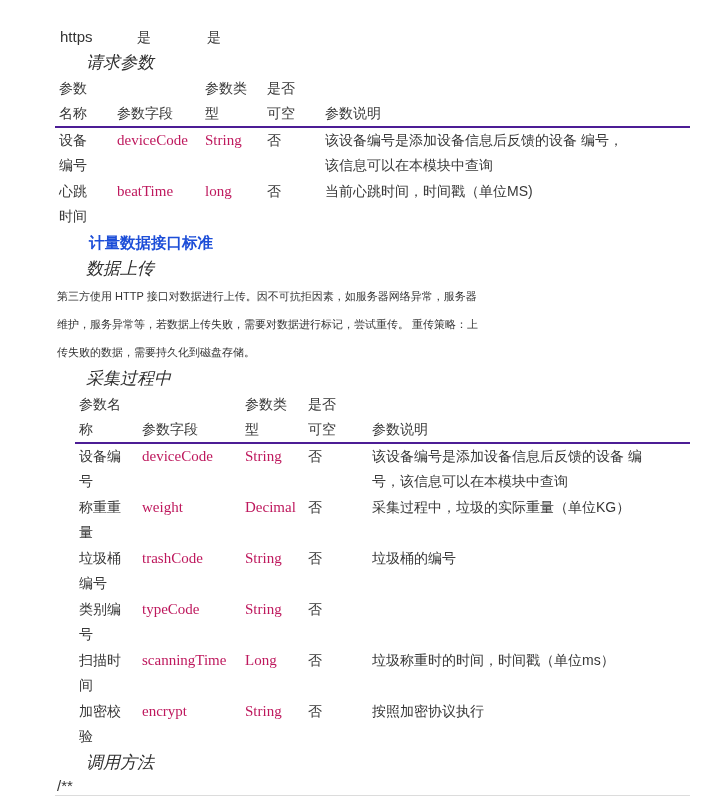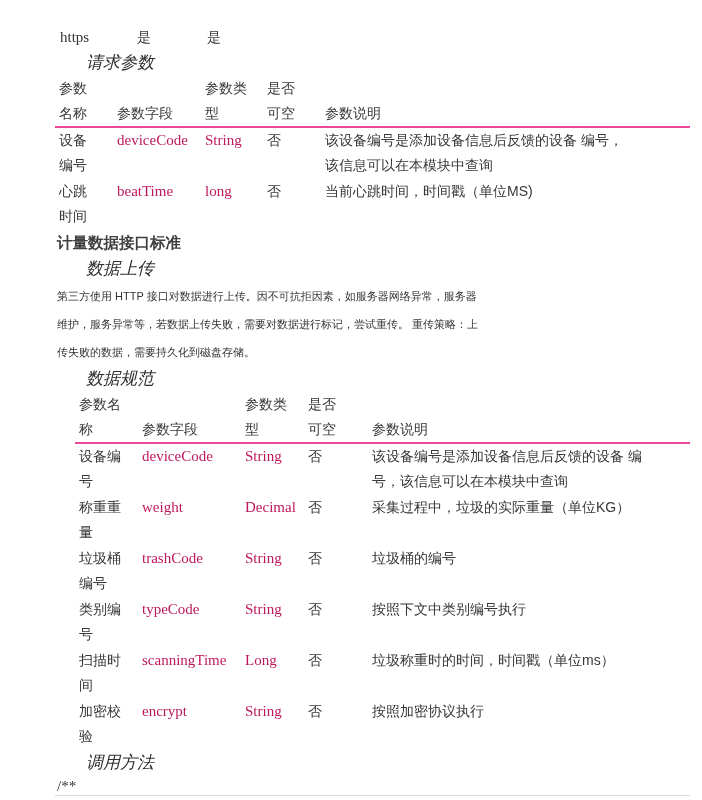--- a/index.html
+++ b/index.html
@@ -11,21 +11,21 @@
     width: 702px;
     height: 800px;
     overflow: hidden;
     position: relative;
     font-family: "Liberation Sans", sans-serif;
     font-size: 14px;
     color: #3a3a3a;
   }
   .doc { padding-top: 24px; }
 
-  .serif { font-family: Liberation Serif, serif; }
+  .serif { font-family: Liberation Sans, sans-serif; }
 
   
   .https-row {
     margin-left: 60px;
     display: grid;
     grid-template-columns: 77px 70px auto;
     align-items: baseline;
     line-height: 26px;
   }
   .https-row .proto { font-size: 15px; color: #333; }
@@ -37,39 +37,39 @@
     line-height: 26px;
     margin-left: 86px;
     color: #2f2f2f;
   }
 
   
   .b-heading {
     font-weight: bold;
     font-size: 15.5px;
     line-height: 26px;
-    margin-left: 57px;
-    color: #404040;
+    margin-left: 89px;
+    color: #1d4ed8;
   }
 
   
   .para {
     margin-left: 57px;
     width: 612px;
     font-size: 11px;
     line-height: 28px;
     white-space: pre-line;
     color: #333;
   }
 
   
   .tbl { margin-left: 55px; width: 635px; }
   .t1cols { display: grid; grid-template-columns: 62px 88px 62px 58px 1fr; }
   .t2cols { display: grid; grid-template-columns: 67px 103px 63px 64px 1fr; margin-left: 20px; }
-  .hdr { border-bottom: 2px solid #ec4899; }
+  .hdr { border-bottom: 2px solid #4c1d95; }
   .row { min-height: 51px; }
   .cell {
     line-height: 25px;
     white-space: pre-line;
     padding-right: 6px;
     color: #383838;
   }
   .cell.first { padding-left: 4px; }
   .cell.code { font-family: Liberation Serif, serif; font-size: 15px; color: #be185d; }
 
@@ -132,21 +132,21 @@
       <div class="cell">否</div>
       <div class="cell">当前心跳时间，时间戳（单位MS)</div>
     </div>
   </div>
 
   <div class="b-heading">计量数据接口标准</div>
   <div class="it-heading">数据上传</div>
   <div class="para">第三方使用 HTTP 接口对数据进行上传。因不可抗拒因素，如服务器网络异常，服务器
 维护，服务异常等，若数据上传失败，需要对数据进行标记，尝试重传。 重传策略：上
 传失败的数据，需要持久化到磁盘存储。</div>
-  <div class="it-heading">数据规范</div>
+  <div class="it-heading">采集过程中</div>
 
   <div class="tbl">
     <div class="hdr t2cols">
       <div class="cell first">参数名
 称</div>
       <div class="cell">
 参数字段</div>
       <div class="cell">参数类
 型</div>
       <div class="cell">是否
@@ -179,21 +179,20 @@
       <div class="cell code">String</div>
       <div class="cell">否</div>
       <div class="cell">垃圾桶的编号</div>
     </div>
     <div class="row t2cols">
       <div class="cell first">类别编
 号</div>
       <div class="cell code">typeCode</div>
       <div class="cell code">String</div>
       <div class="cell">否</div>
-      <div class="cell">按照下文中类别编号执行</div>
     </div>
     <div class="row t2cols">
       <div class="cell first">扫描时
 间</div>
       <div class="cell code">scanningTime</div>
       <div class="cell code">Long</div>
       <div class="cell">否</div>
       <div class="cell">垃圾称重时的时间，时间戳（单位ms）</div>
     </div>
     <div class="row t2cols">

